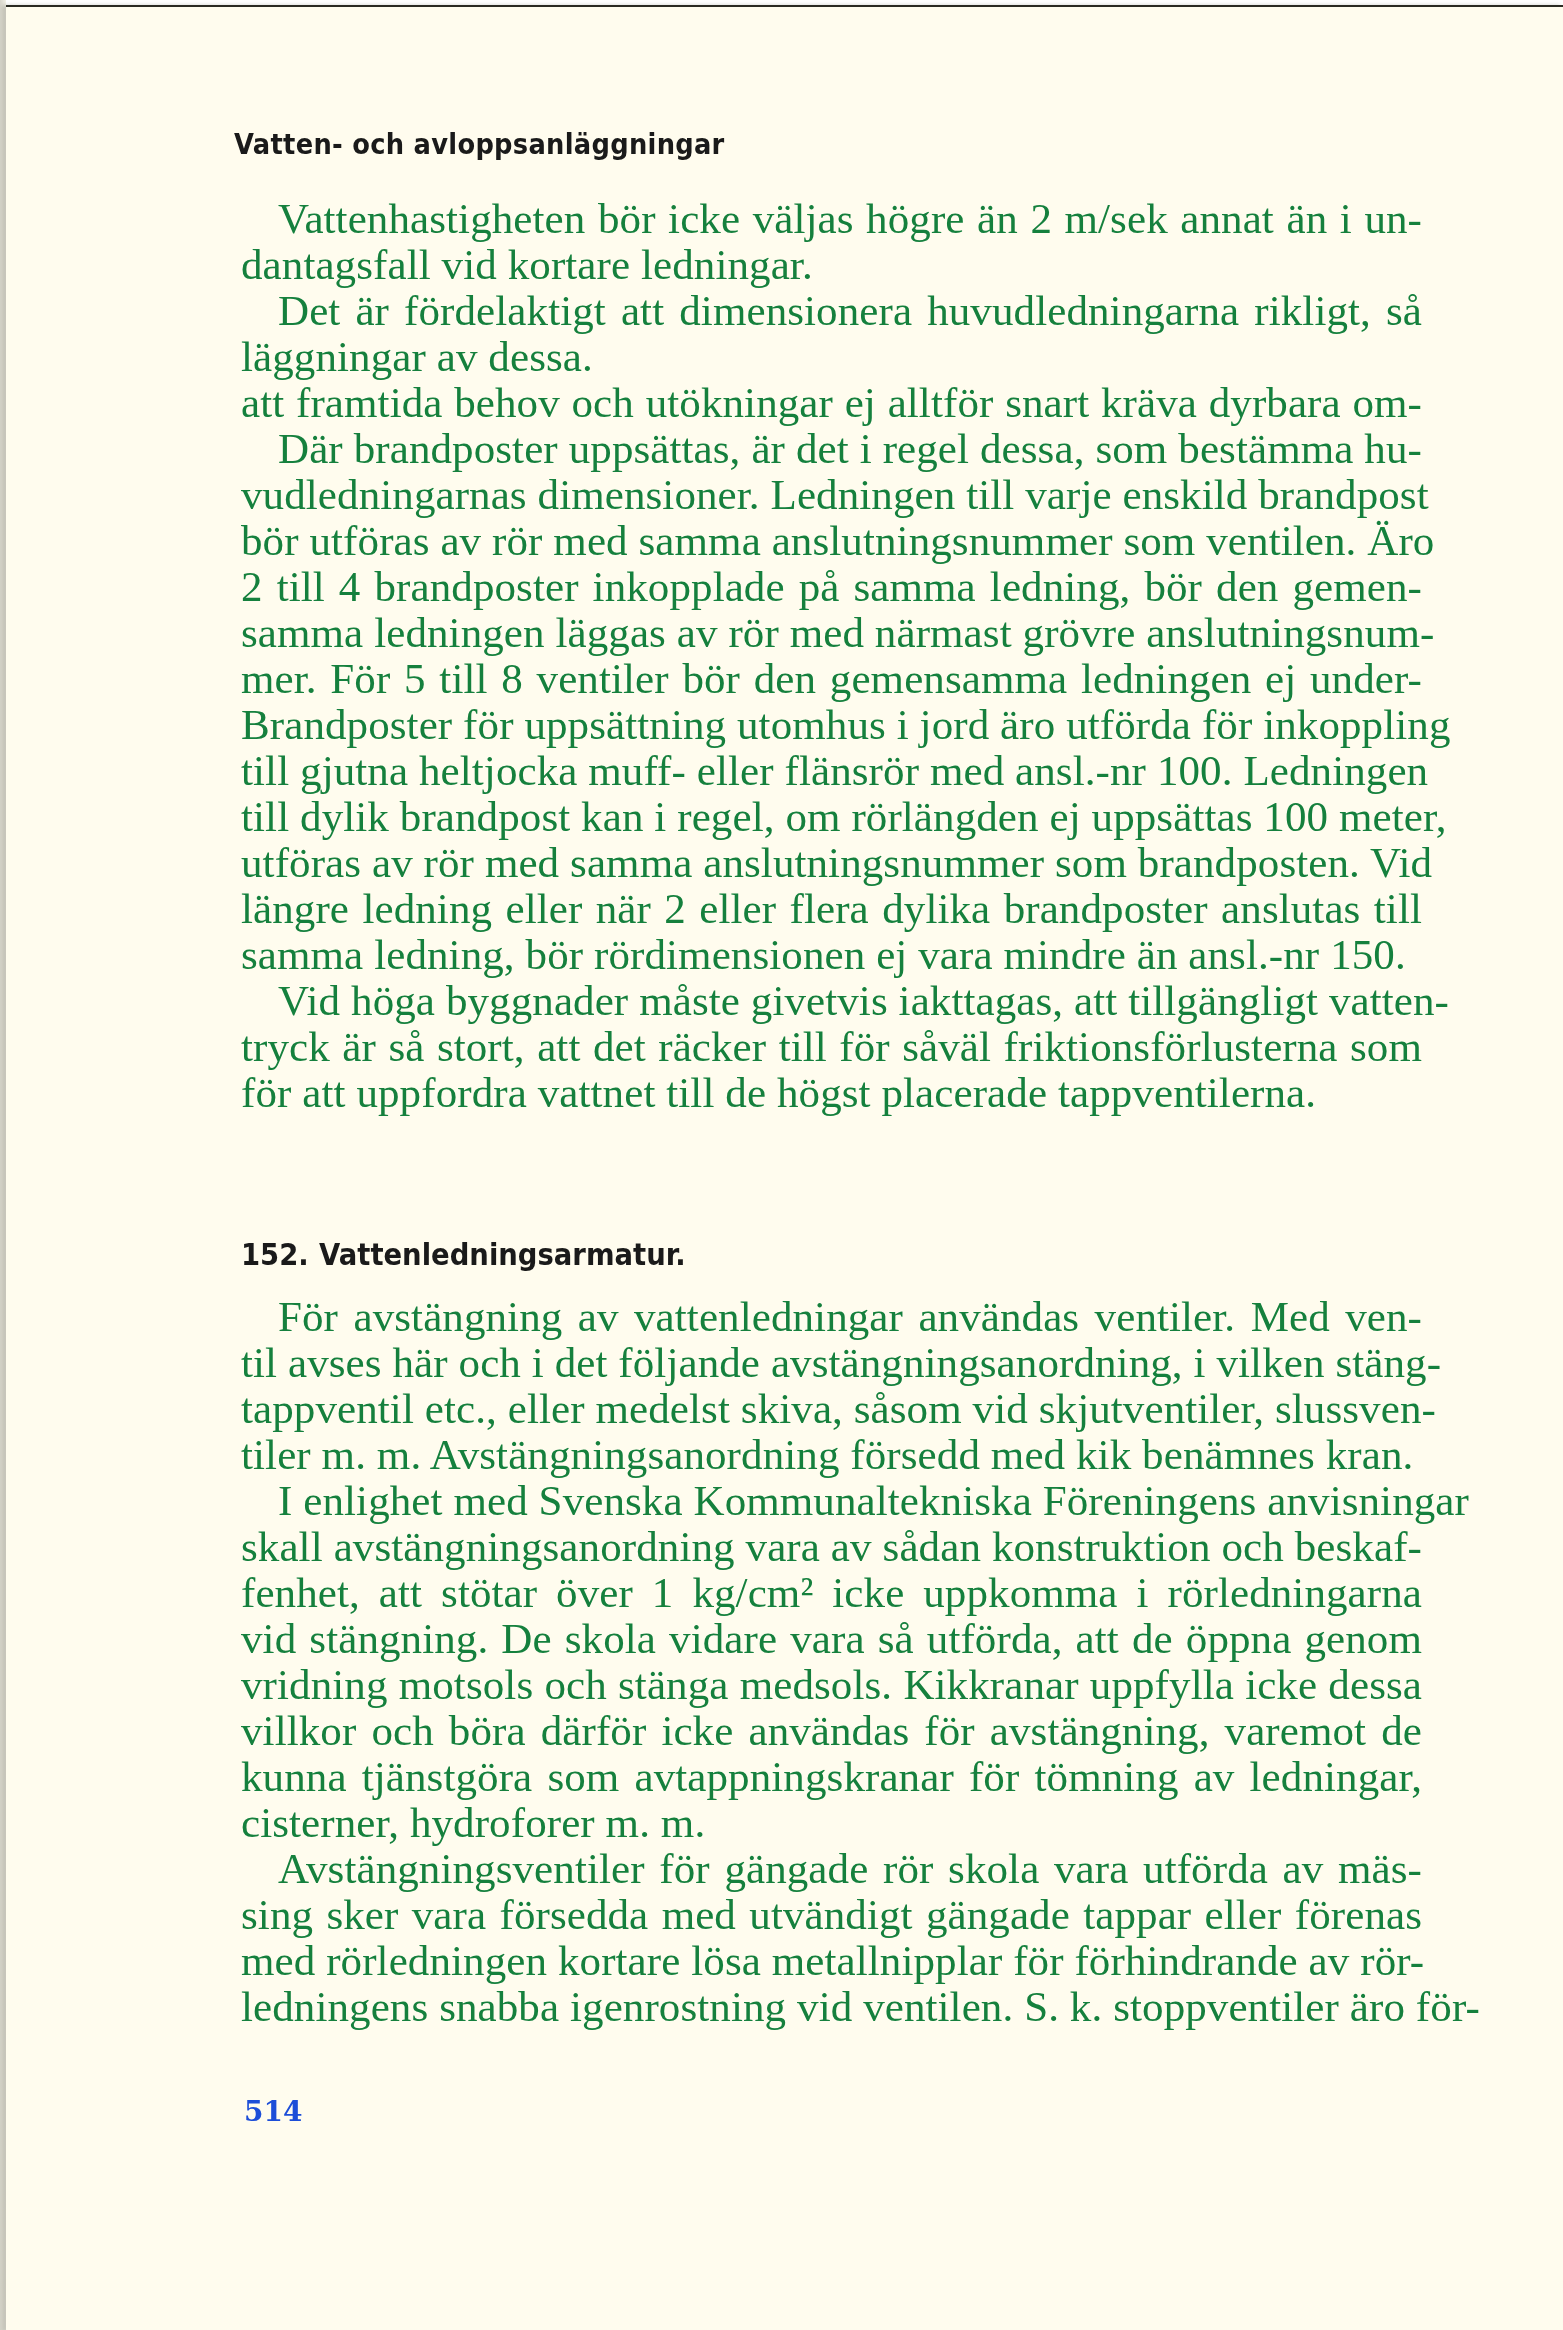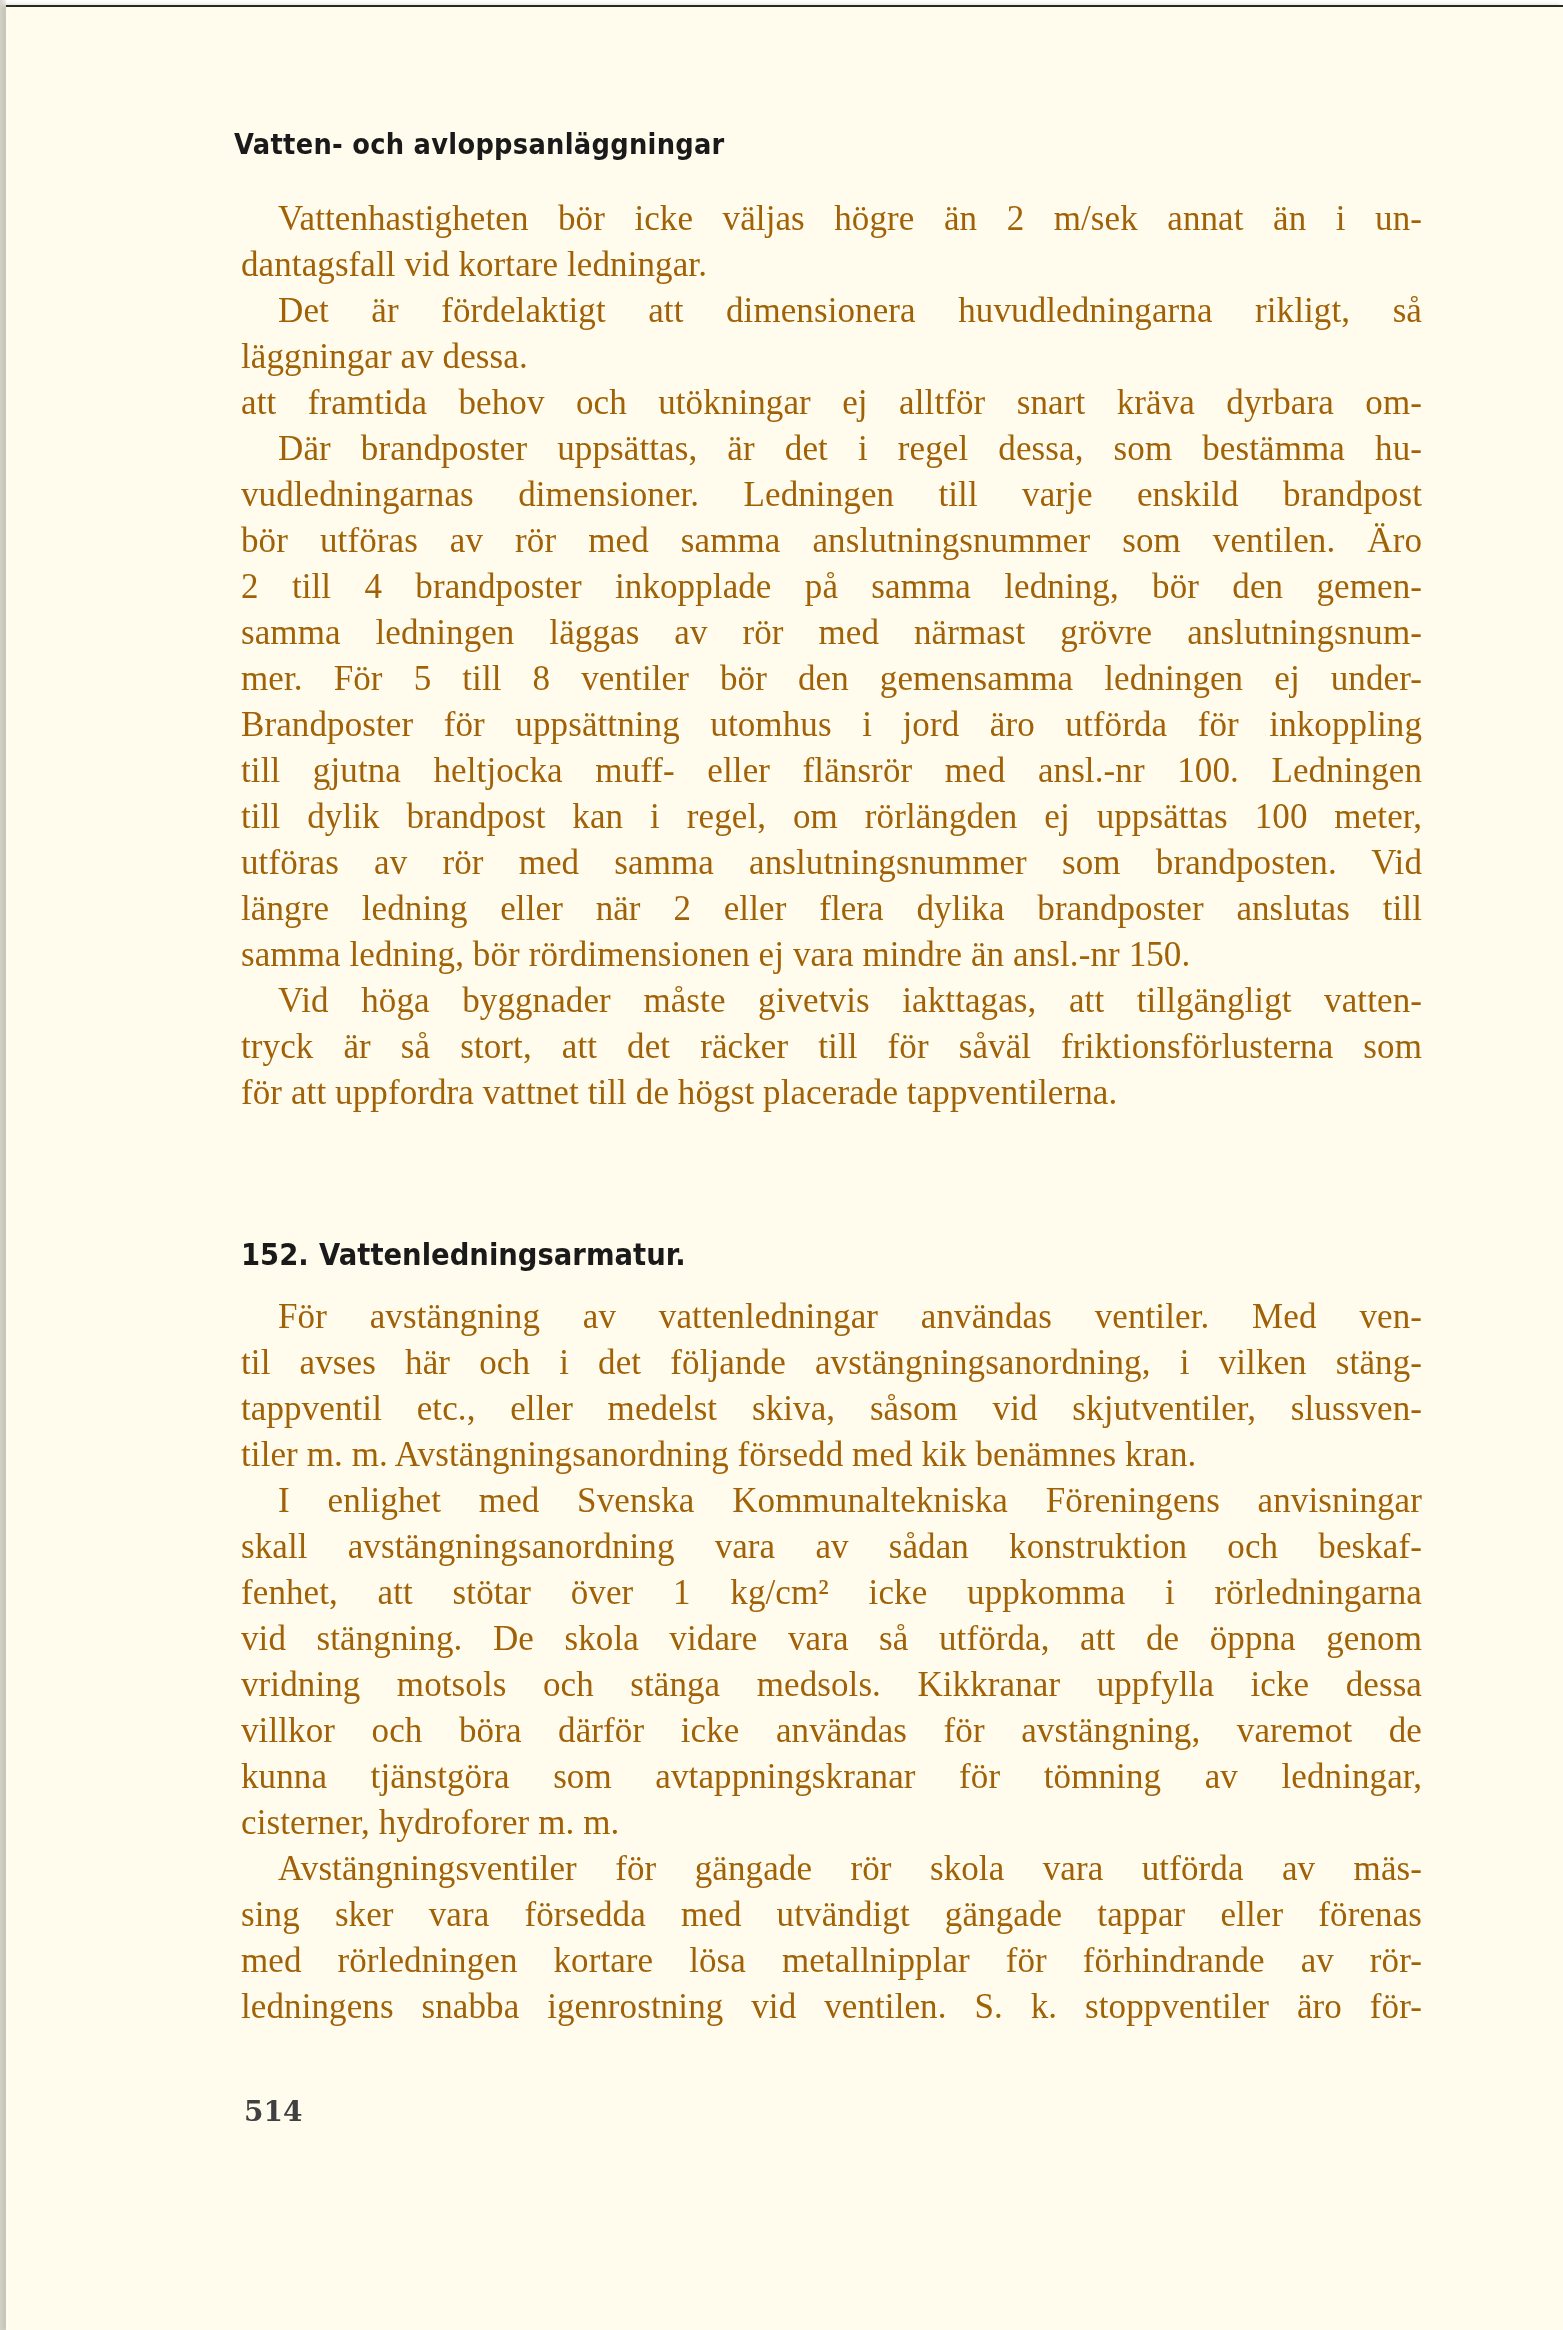--- a/index.html
+++ b/index.html
@@ -36,22 +36,22 @@
     letter-spacing: 0.3px;
     color: #1a1a1a;
     transform: scaleX(0.92);
     transform-origin: left top;
   }
   .text-block {
     position: absolute;
     left: 241px;
     width: 1181px;
     font-family: "Liberation Serif", "DejaVu Serif", serif;
-    font-size: 35px;
-    color: #a16207;
+    font-size: 43px;
+    color: #15803d;
   }
   .line {
     height: 46px;
     line-height: 46px;
     white-space: nowrap;
     text-align: justify;
     text-align-last: justify;
     letter-spacing: 0.1px;
   }
   .line.last { text-align-last: left; }
@@ -70,21 +70,21 @@
     transform-origin: left top;
   }
   .section-heading .num { margin-right: 11.4px; }
   .page-number {
     position: absolute;
     left: 244px;
     top: 2095px;
     font-family: "DejaVu Serif", serif;
     font-size: 28px;
     font-weight: bold;
-    color: #404040;
+    color: #1d4ed8;
     text-align: center;
   }
 </style>
 </head>
 <body>
 
 <div class="left-shade"></div>
 
 <div class="page">
 </div>

